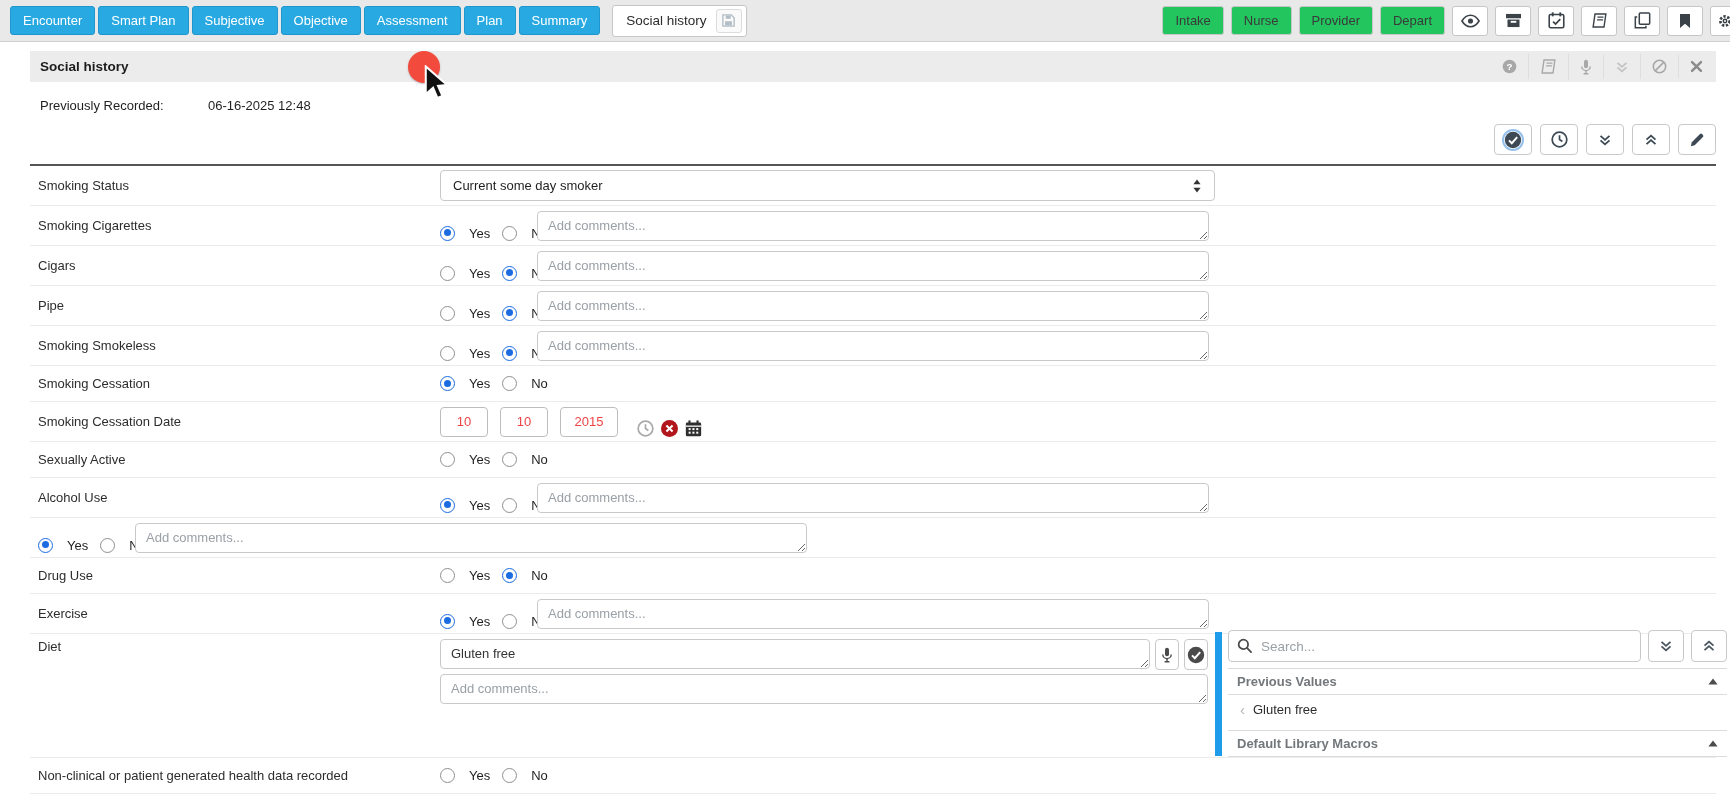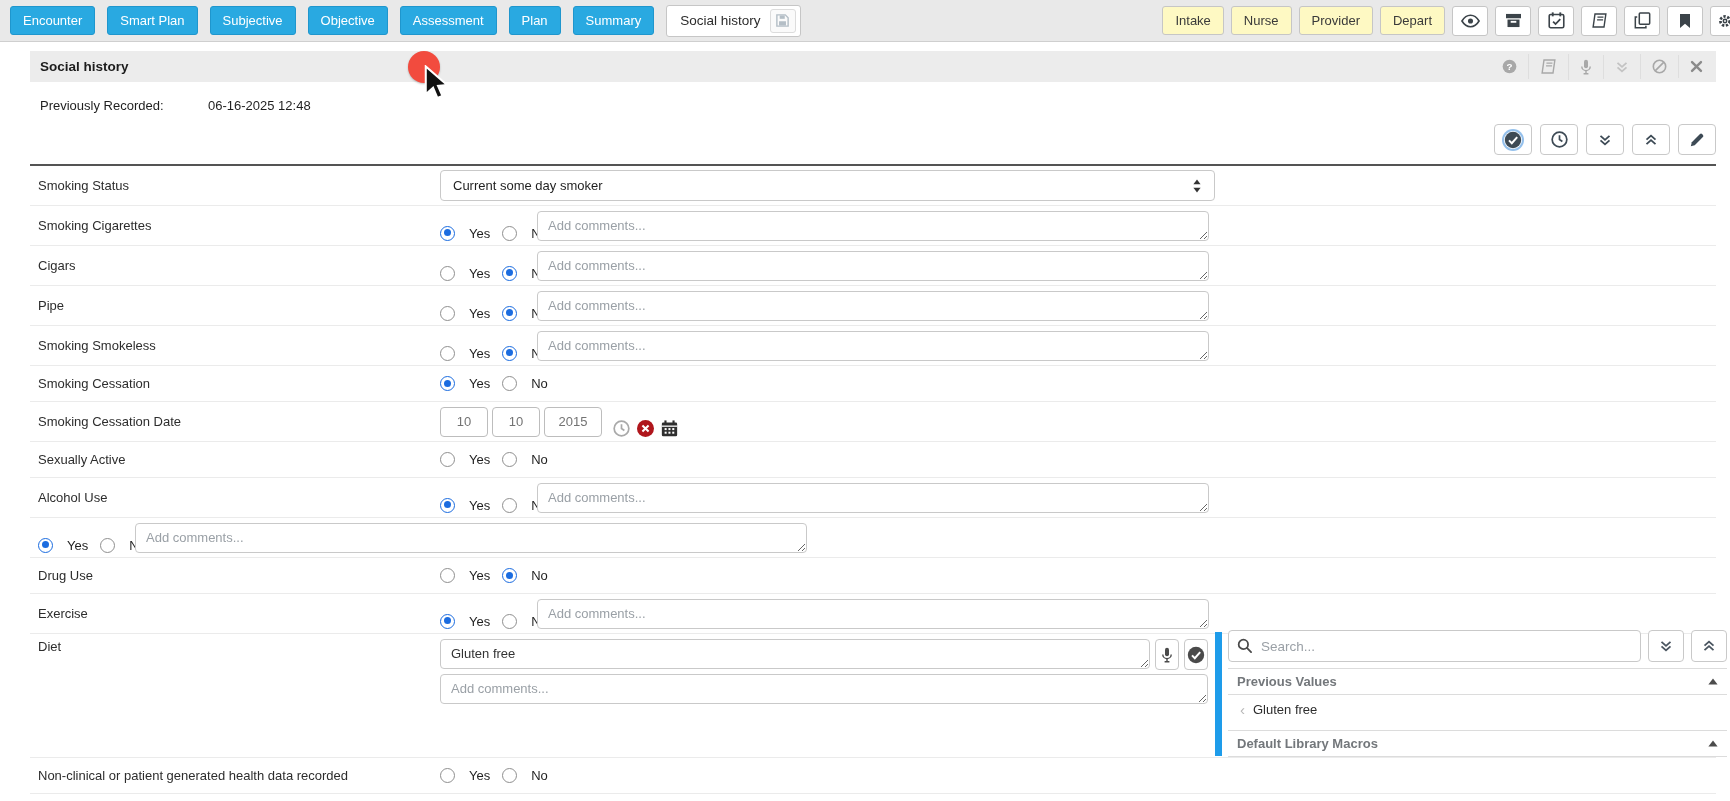--- a/index.html
+++ b/index.html
@@ -9,21 +9,21 @@
   .icon svg{display:block}
 
   
   .topbar{height:42px;background:#e9e9e9;border-bottom:1px solid #cfcfcf;display:flex;align-items:center;padding:0 0 0 10px;gap:8px;overflow:visible}
   .nav-btn{background:#29a9e1;border:1px solid #1f96cd;color:#fff;font-size:13px;padding:6px 12px;border-radius:3px;white-space:nowrap}
   .tab{display:flex;align-items:center;gap:9px;background:#fff;border:1px solid #c6c6c6;border-radius:3px;padding:3px 4px 3px 13px;margin-left:4px}
   .tab-label{font-size:13.5px;color:#2c2c2c;white-space:nowrap}
   .tab-save{border:1px solid #dcdcdc;border-radius:3px;background:#fafafa;color:#b4bec6;width:26px;height:24px;display:flex;align-items:center;justify-content:center}
   .tb-spacer{flex:1}
   .tb-right{display:flex;align-items:center;gap:7px;margin-right:-16px}
-  .stage-btn{background:#fef9c3;border:1px solid #c6c6c6;border-radius:3px;padding:6px 12px;font-size:13px;color:#3a3a3a;white-space:nowrap}
+  .stage-btn{background:#22c55e;border:1px solid #c6c6c6;border-radius:3px;padding:6px 12px;font-size:13px;color:#3a3a3a;white-space:nowrap}
   .icon-btn{background:#fff;border:1px solid #c6c6c6;border-radius:3px;width:36px;height:30px;display:flex;align-items:center;justify-content:center;color:#3b4349}
 
   
   .phead{margin:9px 14px 0 30px;height:31px;background:#ececec;display:flex;align-items:center;padding:0 2px 0 10px}
   .phead-title{font-size:13.5px;font-weight:700;color:#1c1c1c}
   .phead-icons{margin-left:auto;display:flex;align-items:center;color:#a8a8a8}
   .hicon{padding:5px 11px;border-left:1px solid #dedede;display:flex;align-items:center}
   .hicon:first-child{border-left:none}
   .hicon.dim{color:#c3c3c3}
   .hicon.dark{color:#8b8b8b}
@@ -46,21 +46,21 @@
   .fctrl{display:flex;align-items:flex-end}
   .rgroup{display:flex;gap:12px;width:97px;flex:0 0 97px}
   .radio-opt{display:flex;align-items:center;gap:14px;font-size:13px;color:#1f1f1f;cursor:pointer}
   .rb{width:15px;height:15px;border:1.5px solid #8f8f8f;border-radius:50%;background:#fff;position:relative;flex:0 0 15px}
   .rb.on{border-color:#1b6ce0}
   .rb.on::after{content:"";position:absolute;left:2.5px;top:2.5px;width:7px;height:7px;border-radius:50%;background:#1b6ce0}
   .cmt{height:30px;width:672px;resize:both;border:1px solid #c9c9c9;border-radius:4px;padding:6px 10px;font-family:Liberation Sans, sans-serif;font-size:13px;color:#333;overflow:hidden}
   .cmt::placeholder,.sinput::placeholder{color:#9aa0a6}
   .sel{width:775px;height:31px;border:1px solid #c9c9c9;border-radius:4px;display:flex;align-items:center;justify-content:space-between;padding:0 12px;font-size:13px;color:#1f1f1f;background:#fff;cursor:pointer}
   .sel .arrows{color:#333}
-  .dinp{width:48px;height:30px;text-align:center;border:1px solid #bdbdbd;border-radius:4px;font-family:"Liberation Sans",sans-serif;font-size:13px;color:#737373;margin-right:4px}
+  .dinp{width:48px;height:30px;text-align:center;border:1px solid #bdbdbd;border-radius:4px;font-family:"Liberation Sans",sans-serif;font-size:13px;color:#ef4444;margin-right:12px}
   .dinp.year{width:58px}
   .dicon{display:flex;align-items:center;margin-left:7px}
   .dicon.gray{color:#a9a9a9}
   .dicon.dark{color:#2f2f2f}
   .diet-col{display:flex;flex-direction:column;gap:4px}
   .diet-line{display:flex;gap:5px}
   .diet-main{width:710px;height:30px;resize:both;border:1px solid #c9c9c9;border-radius:4px;padding:6px 10px;font-family:"Liberation Sans",sans-serif;font-size:13px;color:#333;overflow:hidden}
   .mini{width:24px;height:31px;border:1px solid #c9c9c9;border-radius:4px;background:#fff;color:#4a4a4a;display:flex;align-items:center;justify-content:center}
   .diet-cmt{width:768px}
 
@@ -78,21 +78,21 @@
   .sp-item .chev{color:#b7b7b7;font-size:15px;line-height:11px}
 
   
   .cursor-dot{position:absolute;left:408px;top:51px;width:32px;height:32px;border-radius:50%;background:#f24b3e;box-shadow:0 1px 2px rgba(0,0,0,.25);z-index:50}
   .cursor-arrow{position:absolute;left:421px;top:65px;z-index:51}
 </style>
 </head>
 <body>
 
 <div class="topbar">
-  <div style="display:flex;gap:12px">
+  <div style="display:flex;gap:3px">
       <button class="nav-btn">Encounter</button>
       <button class="nav-btn">Smart Plan</button>
       <button class="nav-btn">Subjective</button>
       <button class="nav-btn">Objective</button>
       <button class="nav-btn">Assessment</button>
       <button class="nav-btn">Plan</button>
       <button class="nav-btn">Summary</button>
     </div>
   <div class="tab">
     <span class="tab-label">Social history</span>

